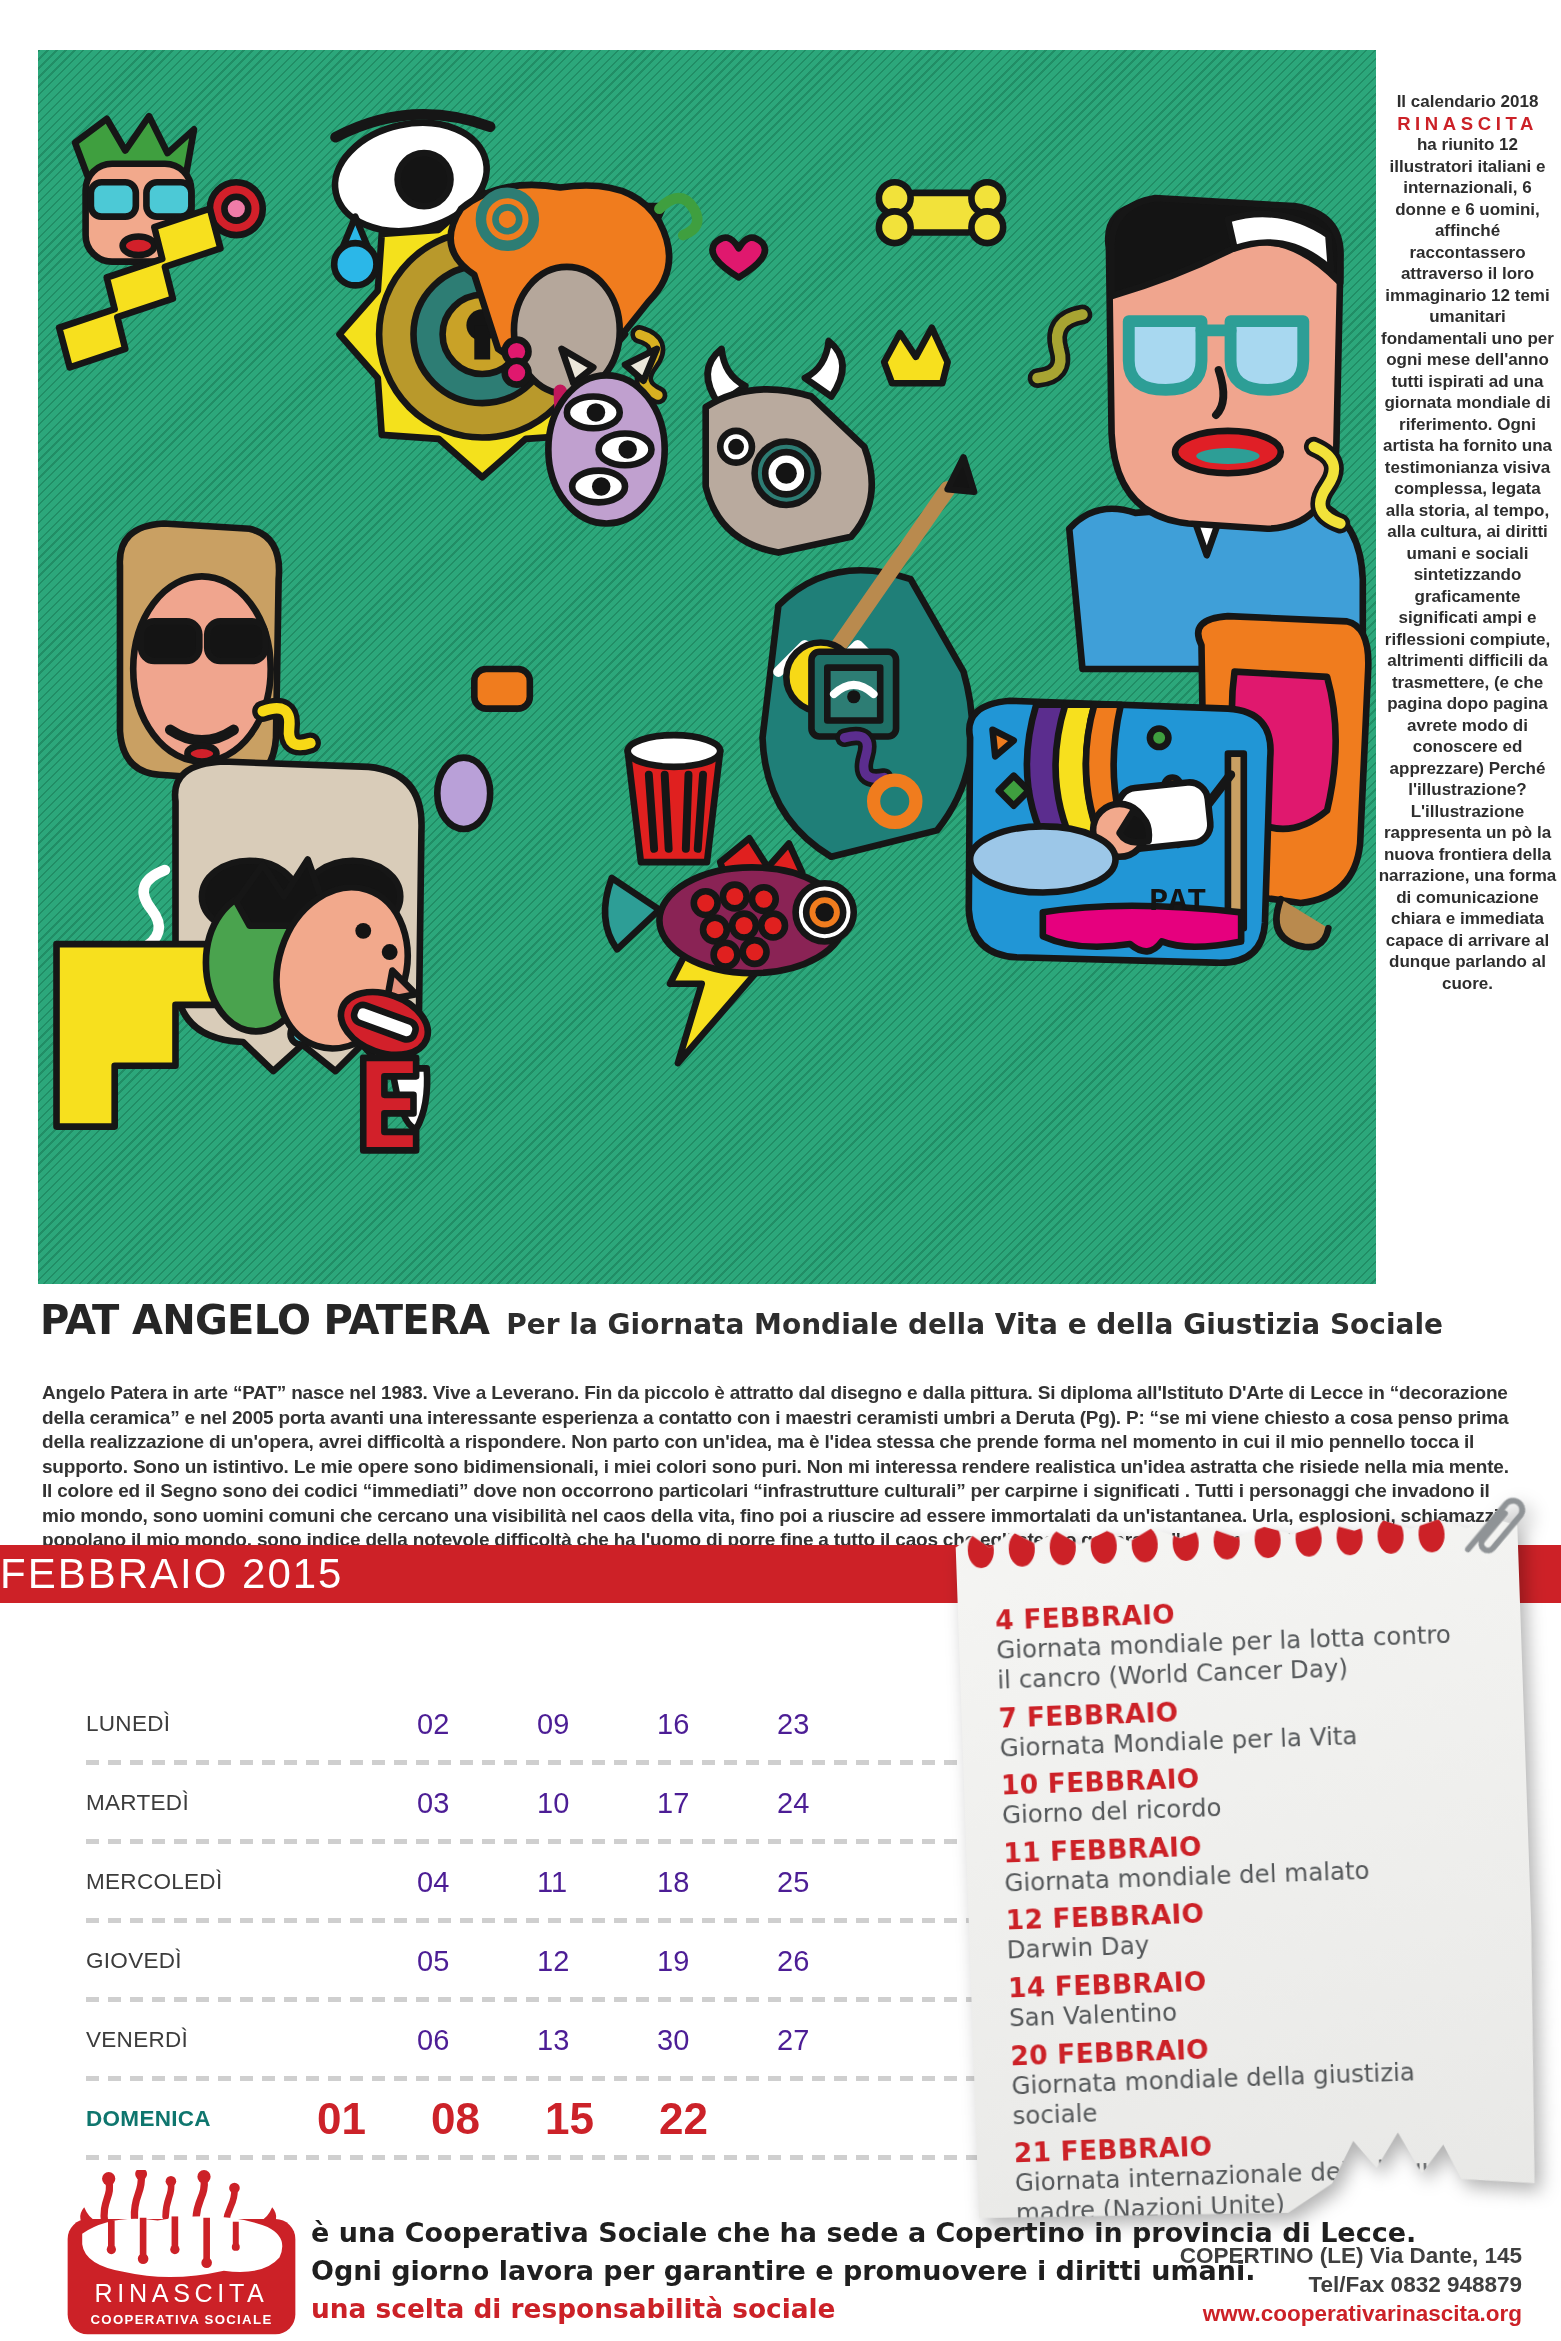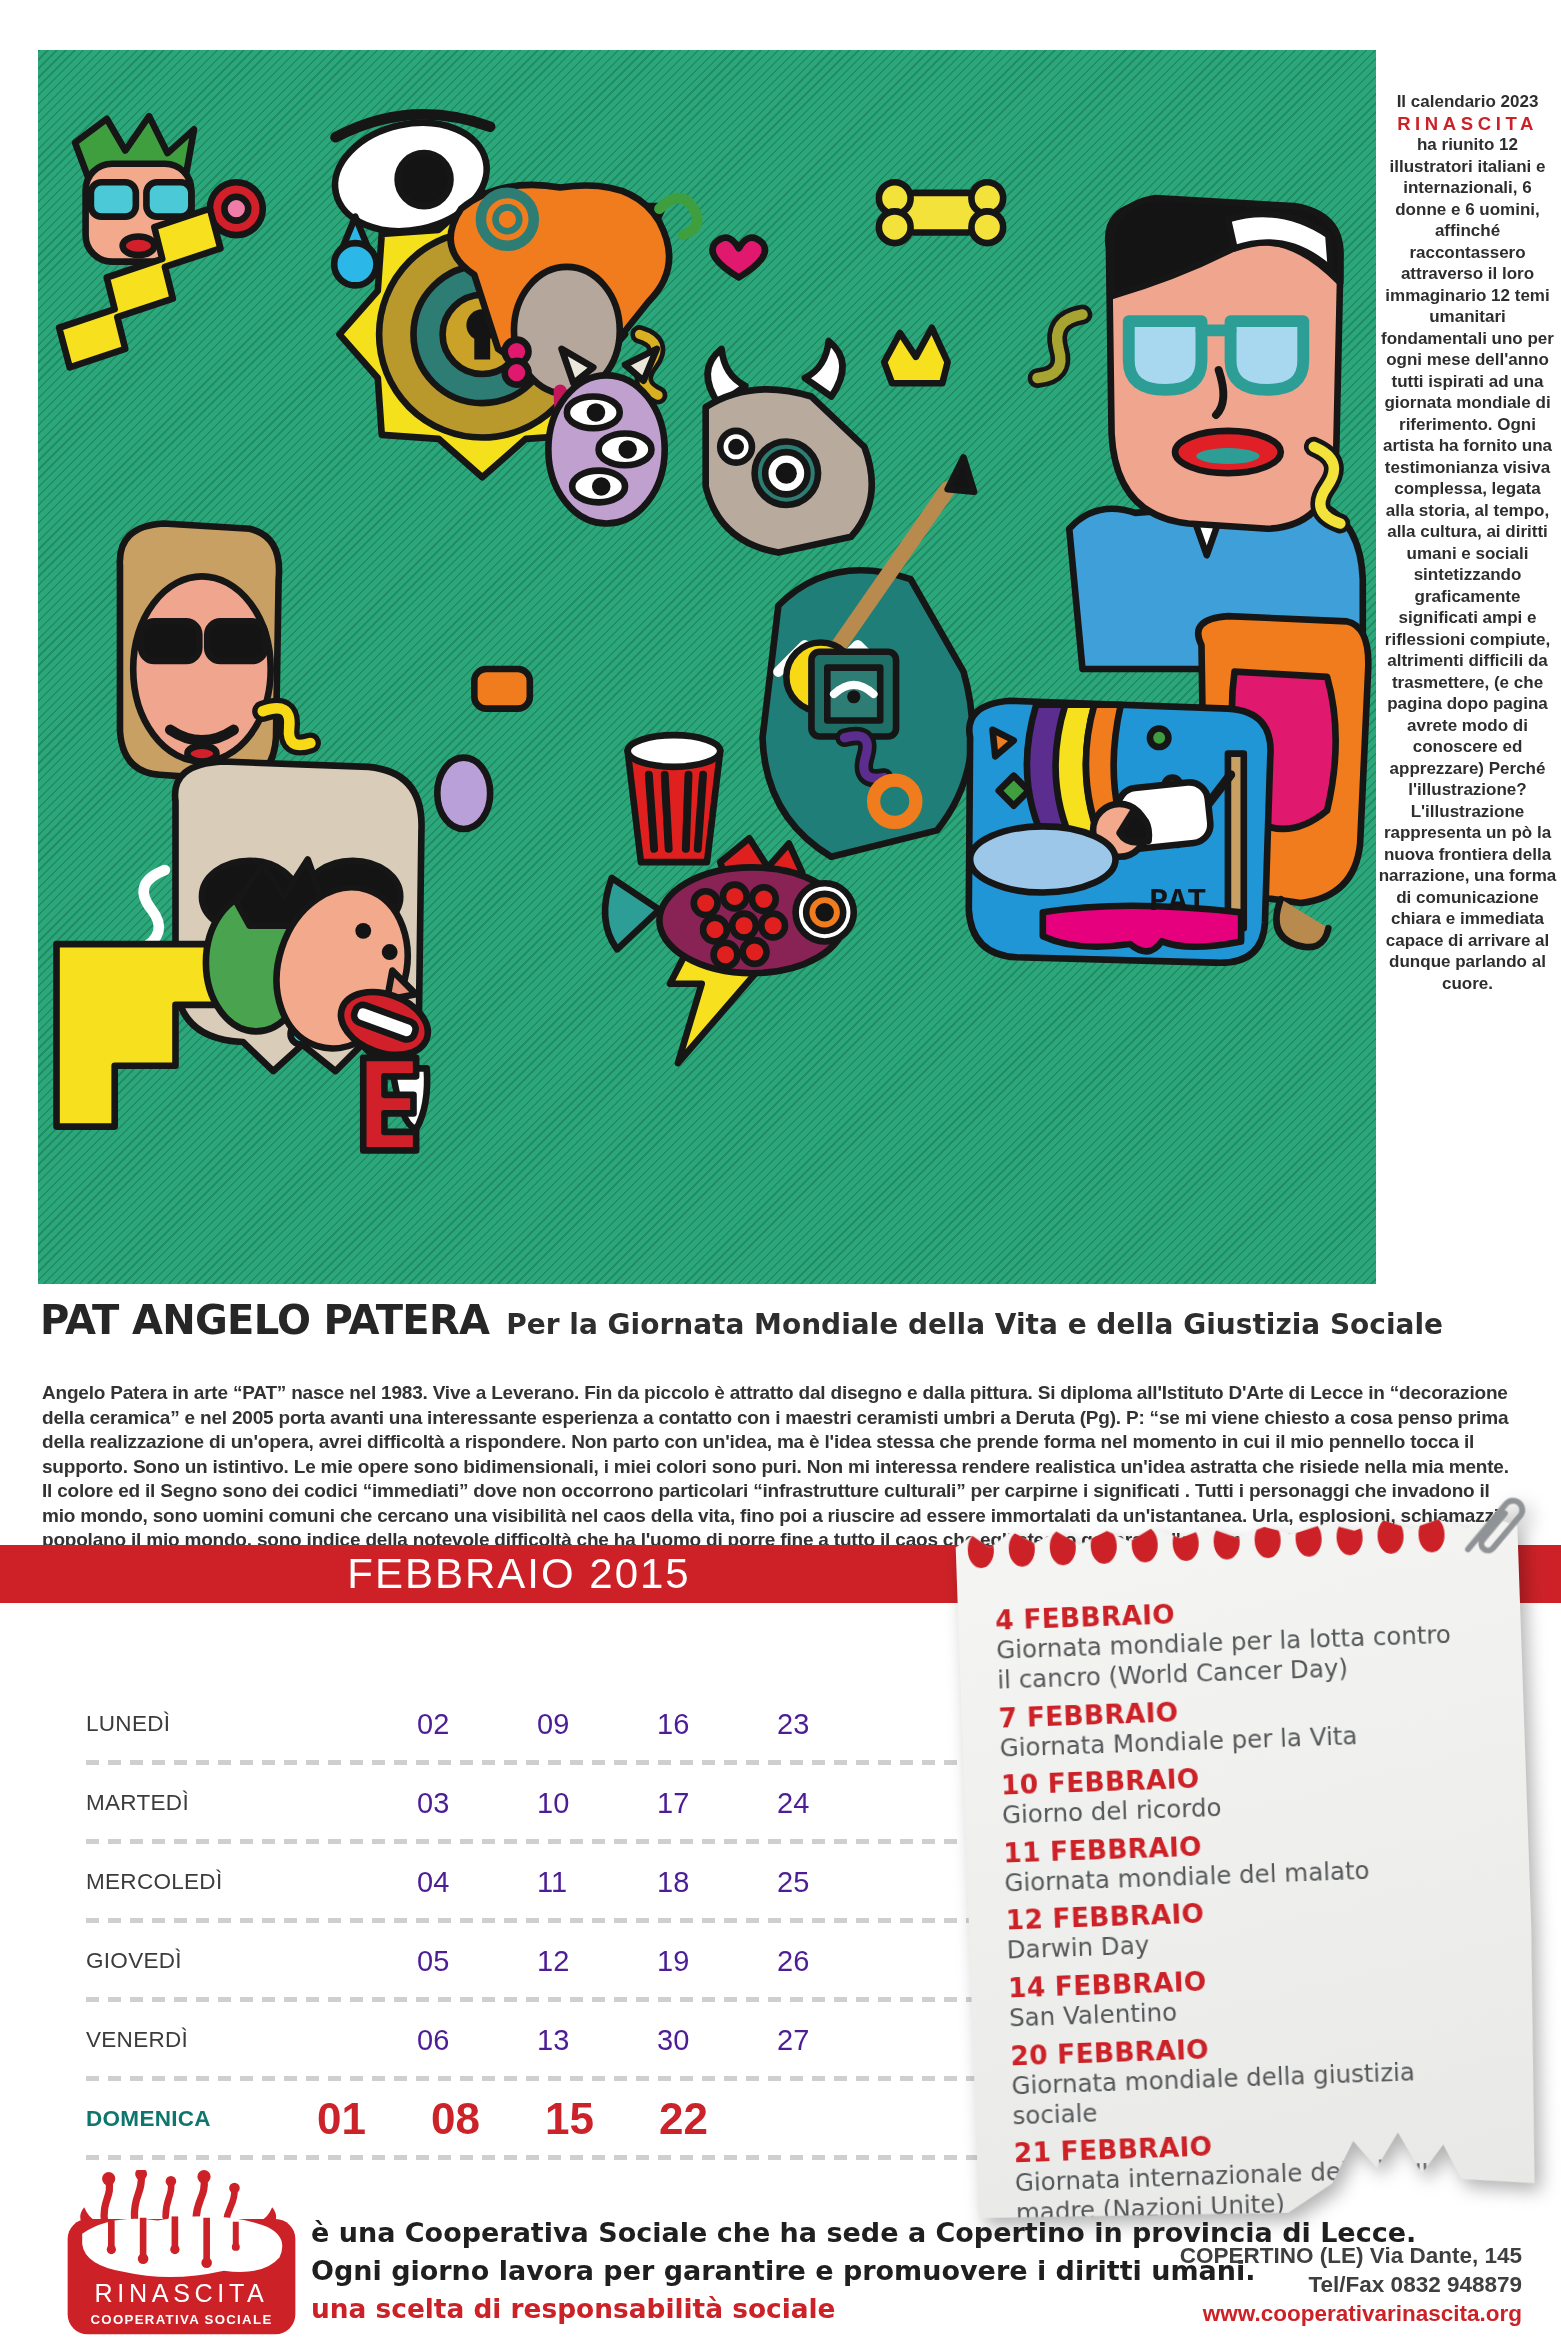--- a/index.html
+++ b/index.html
@@ -21,21 +21,21 @@
   .artist-line{position:absolute;left:40px;top:1297px;width:1481px;display:flex;align-items:baseline;gap:17px;}
   .artist-name{font-family:"DejaVu Sans",sans-serif;font-weight:700;font-size:40px;letter-spacing:-0.7px;color:#262626;white-space:nowrap;}
   .artist-dedication{font-family:"DejaVu Sans",sans-serif;font-weight:700;font-size:28px;color:#2e2e2e;white-space:nowrap;}
   .bio{position:absolute;left:42px;top:1362px;width:1481px;font-size:19px;line-height:24.5px;
     font-weight:700;letter-spacing:-0.2px;color:#333;}
   .bio .link{display:block;font-weight:700;color:#333;text-decoration:none;}
 
   
   .band{position:absolute;left:0;top:1545px;width:1562px;height:58px;background:#cd2127;}
   .band-title{position:absolute;left:0;top:1545px;width:1012px;height:58px;line-height:58px;
-    text-align:center;color:#fff;font-size:42px;letter-spacing:2px;font-weight:400;padding-left:13px;}
+    color:#fff;font-size:42px;letter-spacing:2px;font-weight:400;}
 
   
   .calendar{position:absolute;left:53px;top:1684px;width:939px;}
   .cal-row{position:relative;height:79px;}
   .day{position:absolute;left:33px;top:50%;transform:translateY(-50%);
     font-size:22.5px;letter-spacing:0.3px;color:#3c3c3c;}
   .dates{position:absolute;left:364px;top:50%;transform:translateY(-50%);display:flex;}
   .dates .d{width:120px;font-size:29px;color:#4c1d95;}
   .cal-row.sunday .day{color:#0f766e;font-weight:700;}
   .cal-row.sunday .dates{left:264px;}
@@ -281,21 +281,21 @@
         <circle cx="648" cy="568" r="16" fill="none" stroke="#f07c1e" stroke-width="10"></circle>
         <ellipse cx="322" cy="562" rx="20" ry="27" fill="#b9a0d8"></ellipse>
         <path d="M470,120 q16,-16 26,0 q8,14 -8,20" fill="none" stroke="#3f9f3f" stroke-width="8"></path>
         <rect x="330" y="468" width="42" height="30" rx="9" fill="#f07c1e"></rect>
         <polygon fill="#d2202a" points="246,762 286,762 286,776 262,776 262,790 284,790 284,804 262,804 262,818 286,818 286,832 246,832"></polygon>
       </g>
     </svg>
   </div>
 
   <p class="sidebar">
-    <span>Il calendario 2023</span>
+    <span>Il calendario 2018</span>
     <span class="brand">RINASCITA</span>
     <span>ha riunito 12 illustratori italiani e internazionali, 6 donne e 6 uomini, affinché raccontassero attraverso il loro immaginario 12 temi umanitari fondamentali uno per ogni mese dell'anno tutti ispirati ad una giornata mondiale di riferimento. Ogni artista ha fornito una testimonianza visiva complessa, legata alla storia, al tempo, alla cultura, ai diritti umani e sociali sintetizzando graficamente significati ampi e riflessioni compiute, altrimenti difficili da trasmettere, (e che pagina dopo pagina avrete modo di conoscere ed apprezzare) Perché l'illustrazione? L'illustrazione rappresenta un pò la nuova frontiera della narrazione, una forma di comunicazione chiara e immediata capace di arrivare al dunque parlando al cuore.</span>
   </p>
 
   <div class="artist-line">
     <span class="artist-name">PAT ANGELO PATERA</span>
     <span class="artist-dedication">Per la Giornata Mondiale della Vita e della Giustizia Sociale</span>
   </div>
   <p class="bio">
     <span>Angelo Patera in arte “PAT” nasce nel 1983. Vive a Leverano. Fin da piccolo è attratto dal disegno e dalla pittura. Si diploma all'Istituto D'Arte di Lecce in “decorazione della ceramica” e nel 2005 porta avanti una interessante esperienza a contatto con i maestri ceramisti umbri a Deruta (Pg). P: “se mi viene chiesto a cosa penso prima della realizzazione di un'opera, avrei difficoltà a rispondere. Non parto con un'idea, ma è l'idea stessa che prende forma nel momento in cui il mio pennello tocca il supporto. Sono un istintivo. Le mie opere sono bidimensionali, i miei colori sono puri. Non mi interessa rendere realistica un'idea astratta che risiede nella mia mente. Il colore ed il Segno sono dei codici “immediati” dove non occorrono particolari “infrastrutture culturali” per carpirne i significati . Tutti i personaggi che invadono il mio mondo, sono uomini comuni che cercano una visibilità nel caos della vita, fino poi a riuscire ad essere immortalati da un'istantanea. Urla, esplosioni, schiamazzi popolano il mio mondo, sono indice della notevole difficoltà che ha l'uomo di porre fine a tutto il caos che egli stesso generato; l'estremo tentativo di riprendere in mano la propria esistenza”. La vita. Angelo è un Artista, ovunque!</span>

